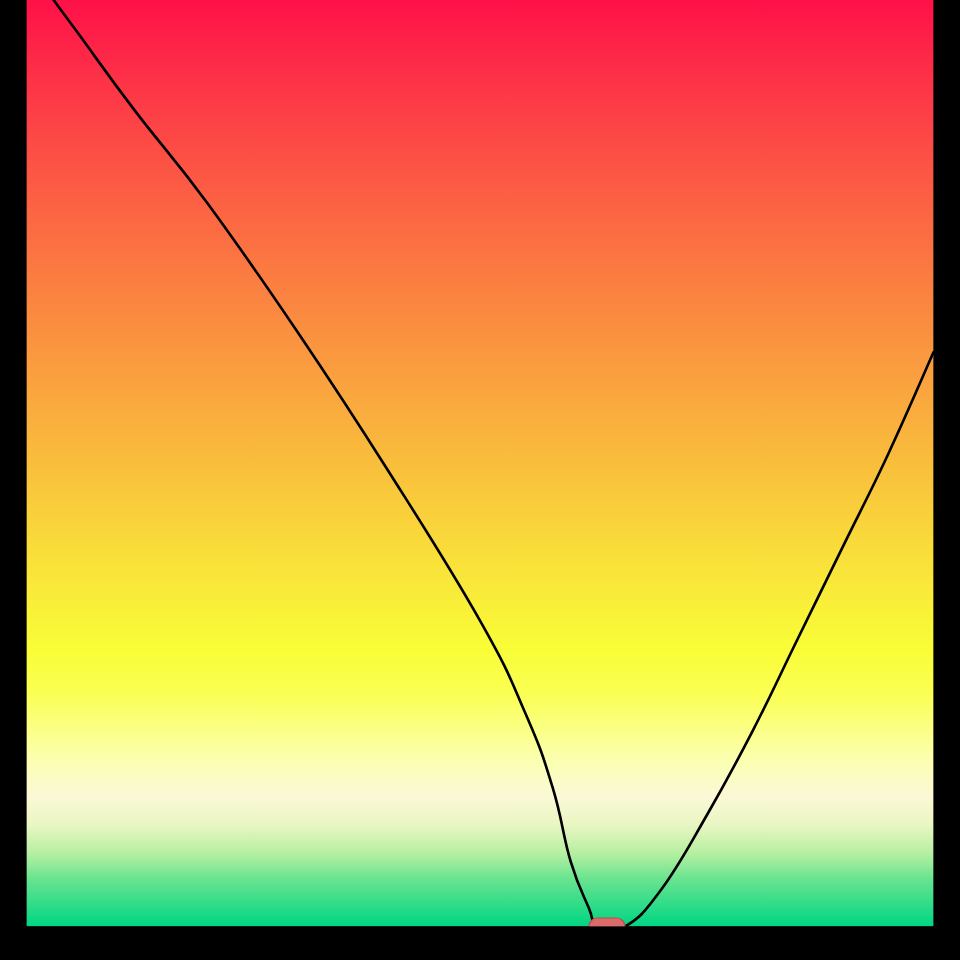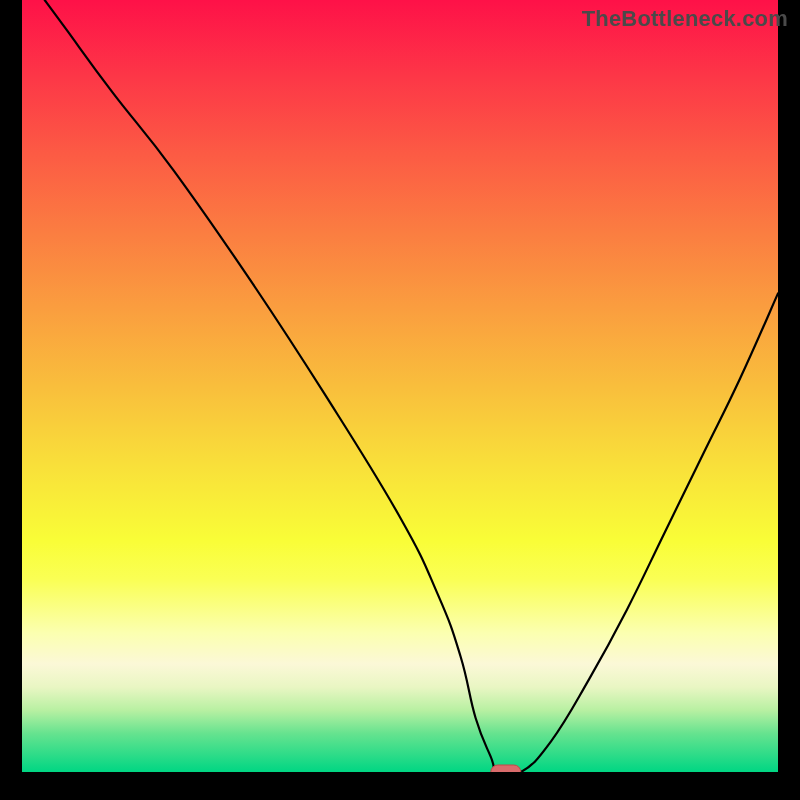--- a/index.html
+++ b/index.html
@@ -31,21 +31,20 @@
   svg {
     position: absolute;
     left: 0;
     top: 0;
   }
 </style>
 </head>
 <body>
 
 <div class="stage">
-  <div class="watermark">TheBottleneck.com</div>
 
   <svg id="chart-svg" width="800" height="800" viewBox="0 0 800 800">
     <defs>
       <linearGradient id="bg-grad" x1="0" y1="0" x2="0" y2="1">
           <stop offset="0%" stop-color="#fe1148"></stop>
           <stop offset="10%" stop-color="#fd3747"></stop>
           <stop offset="20%" stop-color="#fc5b44"></stop>
           <stop offset="30%" stop-color="#fb7d41"></stop>
           <stop offset="40%" stop-color="#fa9e3f"></stop>
           <stop offset="50%" stop-color="#f9be3c"></stop>

